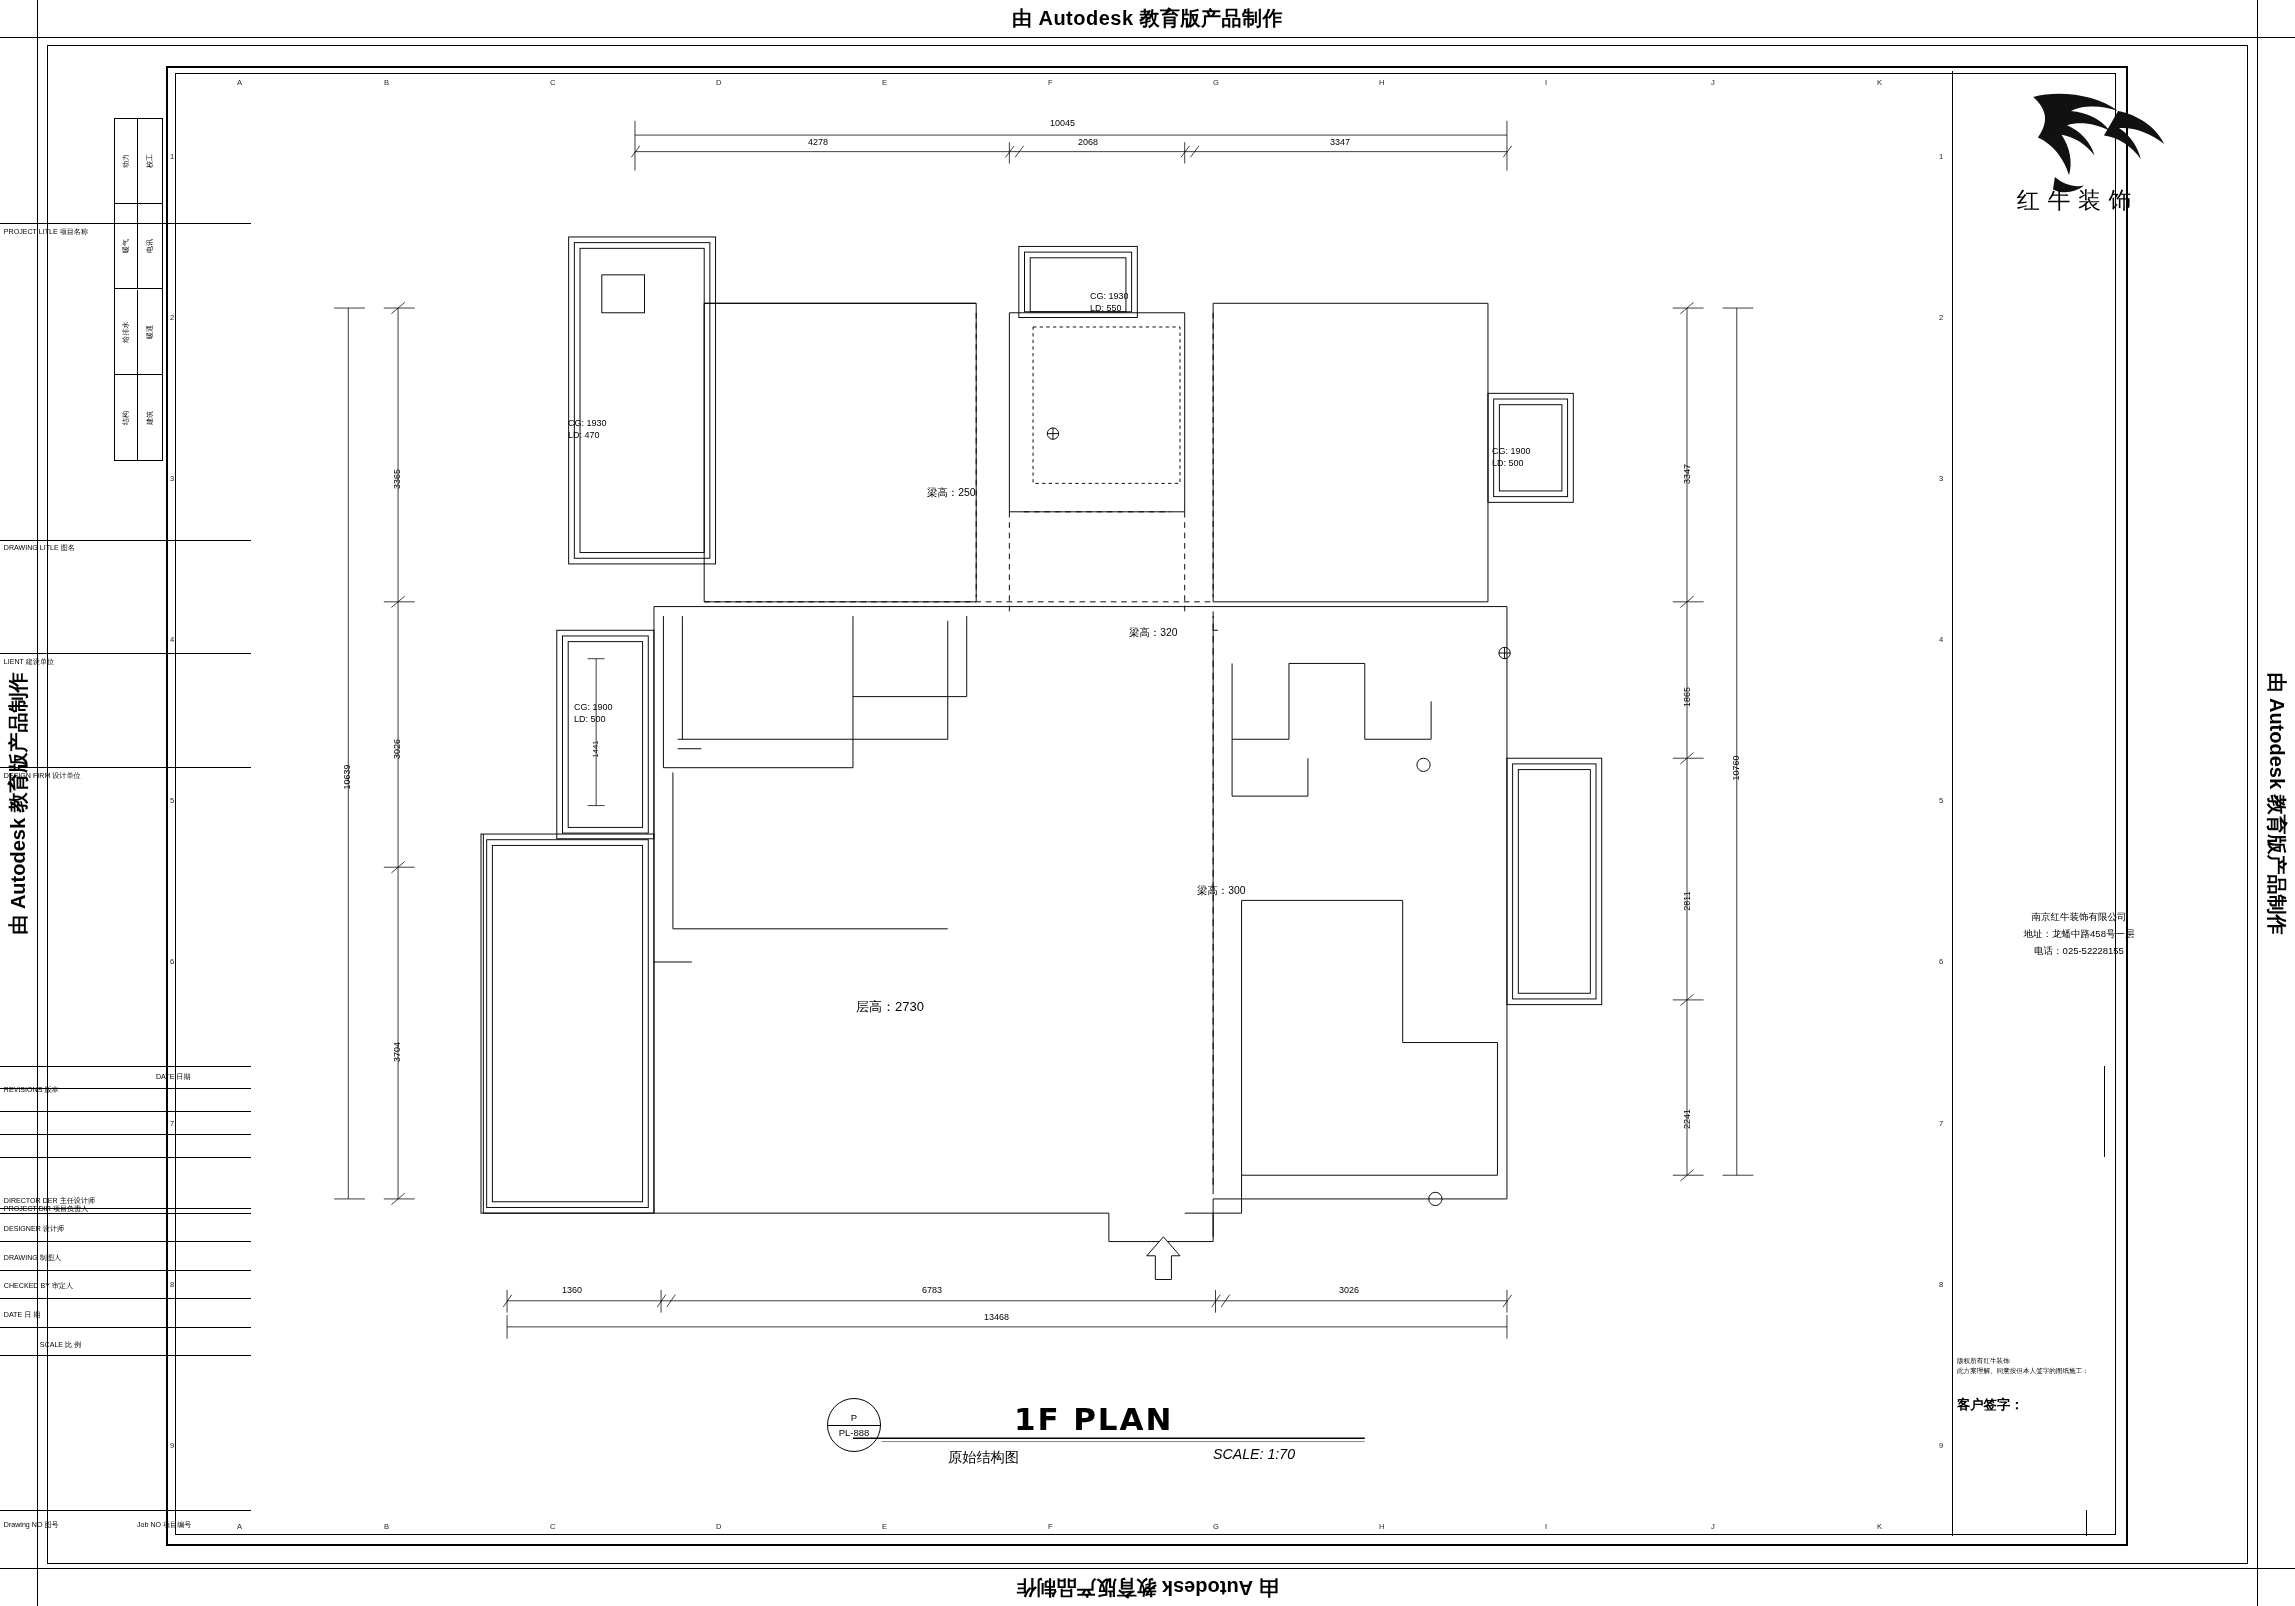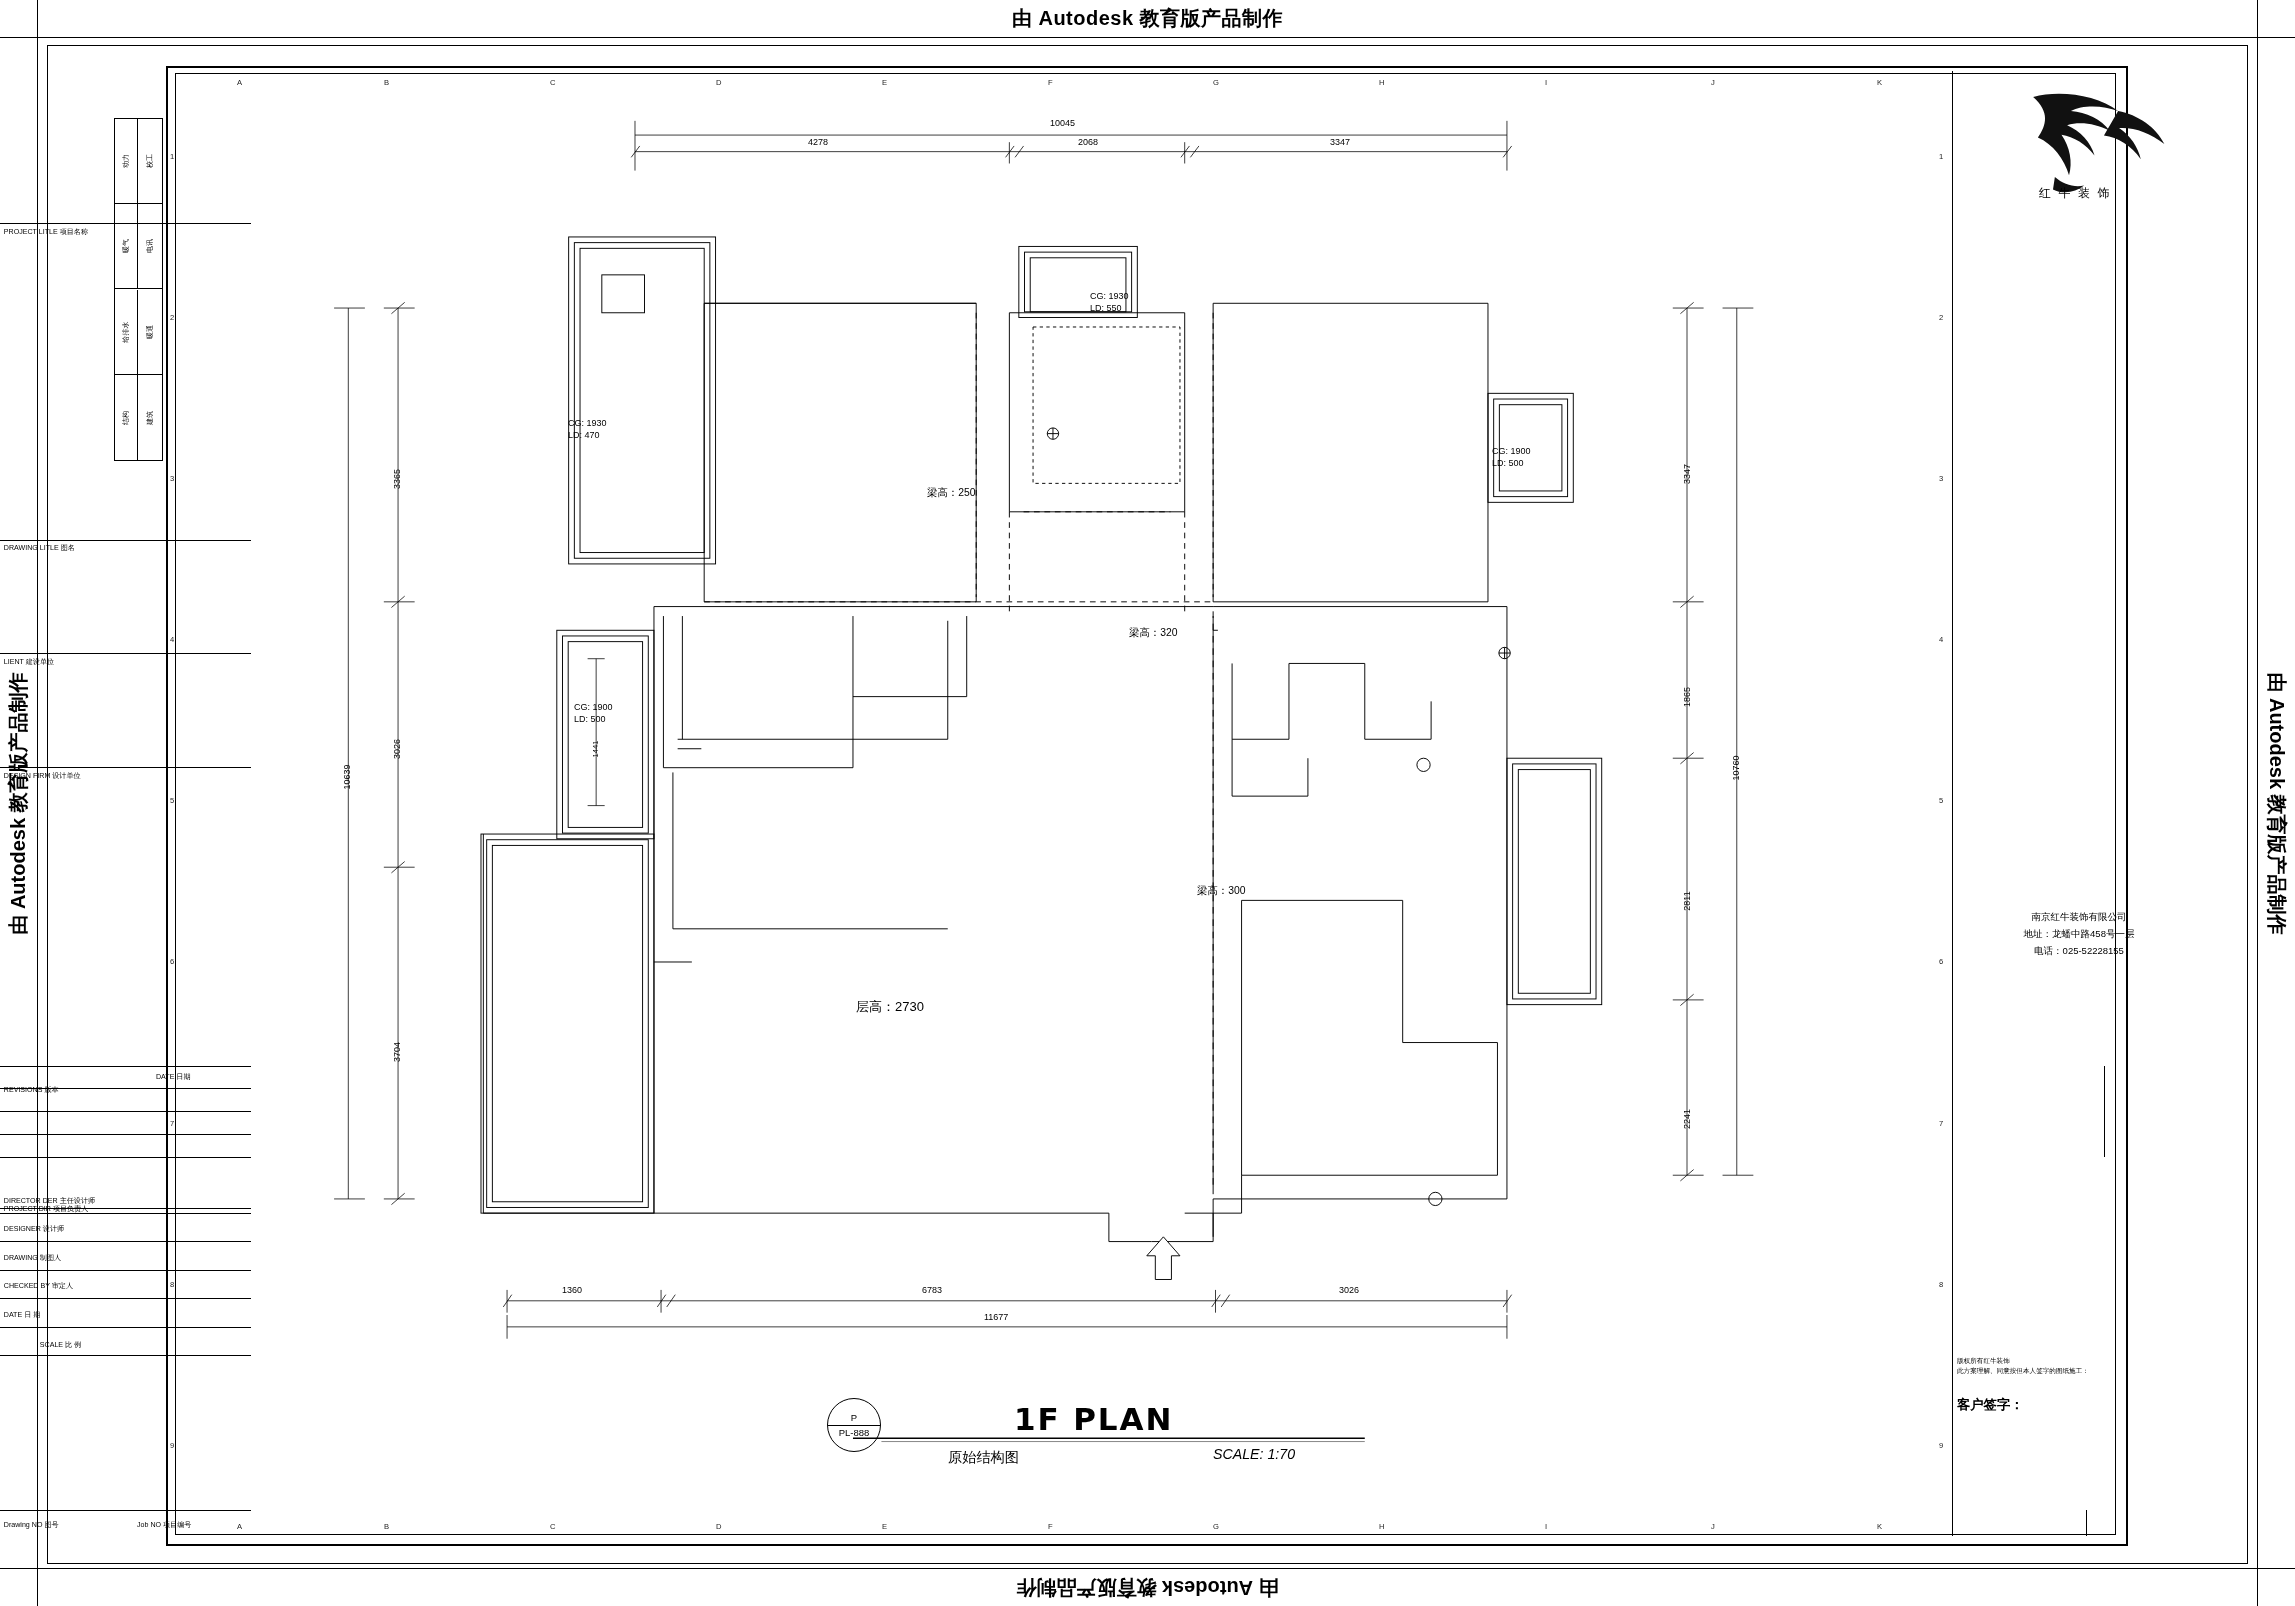--- a/index.html
+++ b/index.html
@@ -45,21 +45,21 @@
       display:flex;align-items:center;justify-content:center;}
   .stampcol .cell.r{left:23px;width:24px;border-right:none;}
   .stampcol .cell span{transform:rotate(-90deg);white-space:nowrap;font-size:7.1px;}
 
   
   .titleblock{position:absolute;left:1952px;top:71px;width:251px;height:1465px;border-left:0.9px solid #000;}
   .tb-row{position:absolute;left:0;width:251px;border-bottom:0.5px solid #000;box-sizing:border-box;font-size:7.1px;}
   .tb-label{position:absolute;left:3.8px;top:2.8px;font-size:7.1px;}
 
   .logo-wrap{position:absolute;left:1962px;top:78px;width:232px;height:142px;}
-  .brandname{position:absolute;left:1962px;top:185px;width:232px;text-align:center;font-size:12px;letter-spacing:7.6px;font-family:"DejaVu Sans",sans-serif;}
+  .brandname{position:absolute;left:1962px;top:185px;width:232px;text-align:center;font-size:23px;letter-spacing:7.6px;font-family:"DejaVu Sans",sans-serif;}
 
   .addr{position:absolute;left:1957px;top:908px;width:244px;text-align:center;font-size:9.5px;line-height:17px;}
   .copyright{position:absolute;left:1957px;top:1356px;width:244px;font-size:6.6px;line-height:10.4px;}
   .signature{position:absolute;left:1957px;top:1396px;font-size:13.3px;font-weight:bold;}
 
   
   svg.plan{position:absolute;left:0;top:0;width:2295px;height:1606px;pointer-events:none;}
   .dimtxt{position:absolute;font-size:9px;color:#000;}
   .dimtxt.v{transform-origin:left top;}
   .roomtxt{position:absolute;font-size:10.4px;color:#000;}
@@ -336,21 +336,21 @@
 <div class="dimtxt v" style="left:1682px;top:697px;transform:rotate(-90deg) translate(-50%,0);">1865</div>
 <div class="dimtxt v" style="left:1682px;top:901px;transform:rotate(-90deg) translate(-50%,0);">2811</div>
 <div class="dimtxt v" style="left:1682px;top:1119px;transform:rotate(-90deg) translate(-50%,0);">2241</div>
 <div class="dimtxt v" style="left:1731px;top:768px;transform:rotate(-90deg) translate(-50%,0);">10760</div>
 
 <div class="dimtxt v" style="left:591px;top:749px;transform:rotate(-90deg) translate(-50%,0);font-size:7.6px;">1441</div>
 
 <div class="dimtxt" style="left:562px;top:1285px;">1360</div>
 <div class="dimtxt" style="left:922px;top:1285px;">6783</div>
 <div class="dimtxt" style="left:1339px;top:1285px;">3026</div>
-<div class="dimtxt" style="left:984px;top:1312px;">11677</div>
+<div class="dimtxt" style="left:984px;top:1312px;">13468</div>
 
 <div class="cgtxt" style="left:568px;top:417px;">
   <div>CG: 1930</div>
   <div>LD: 470</div>
 </div>
 <div class="cgtxt" style="left:1090px;top:290px;">
   <div>CG: 1930</div>
   <div>LD: 550</div>
 </div>
 <div class="cgtxt" style="left:1492px;top:445px;">

